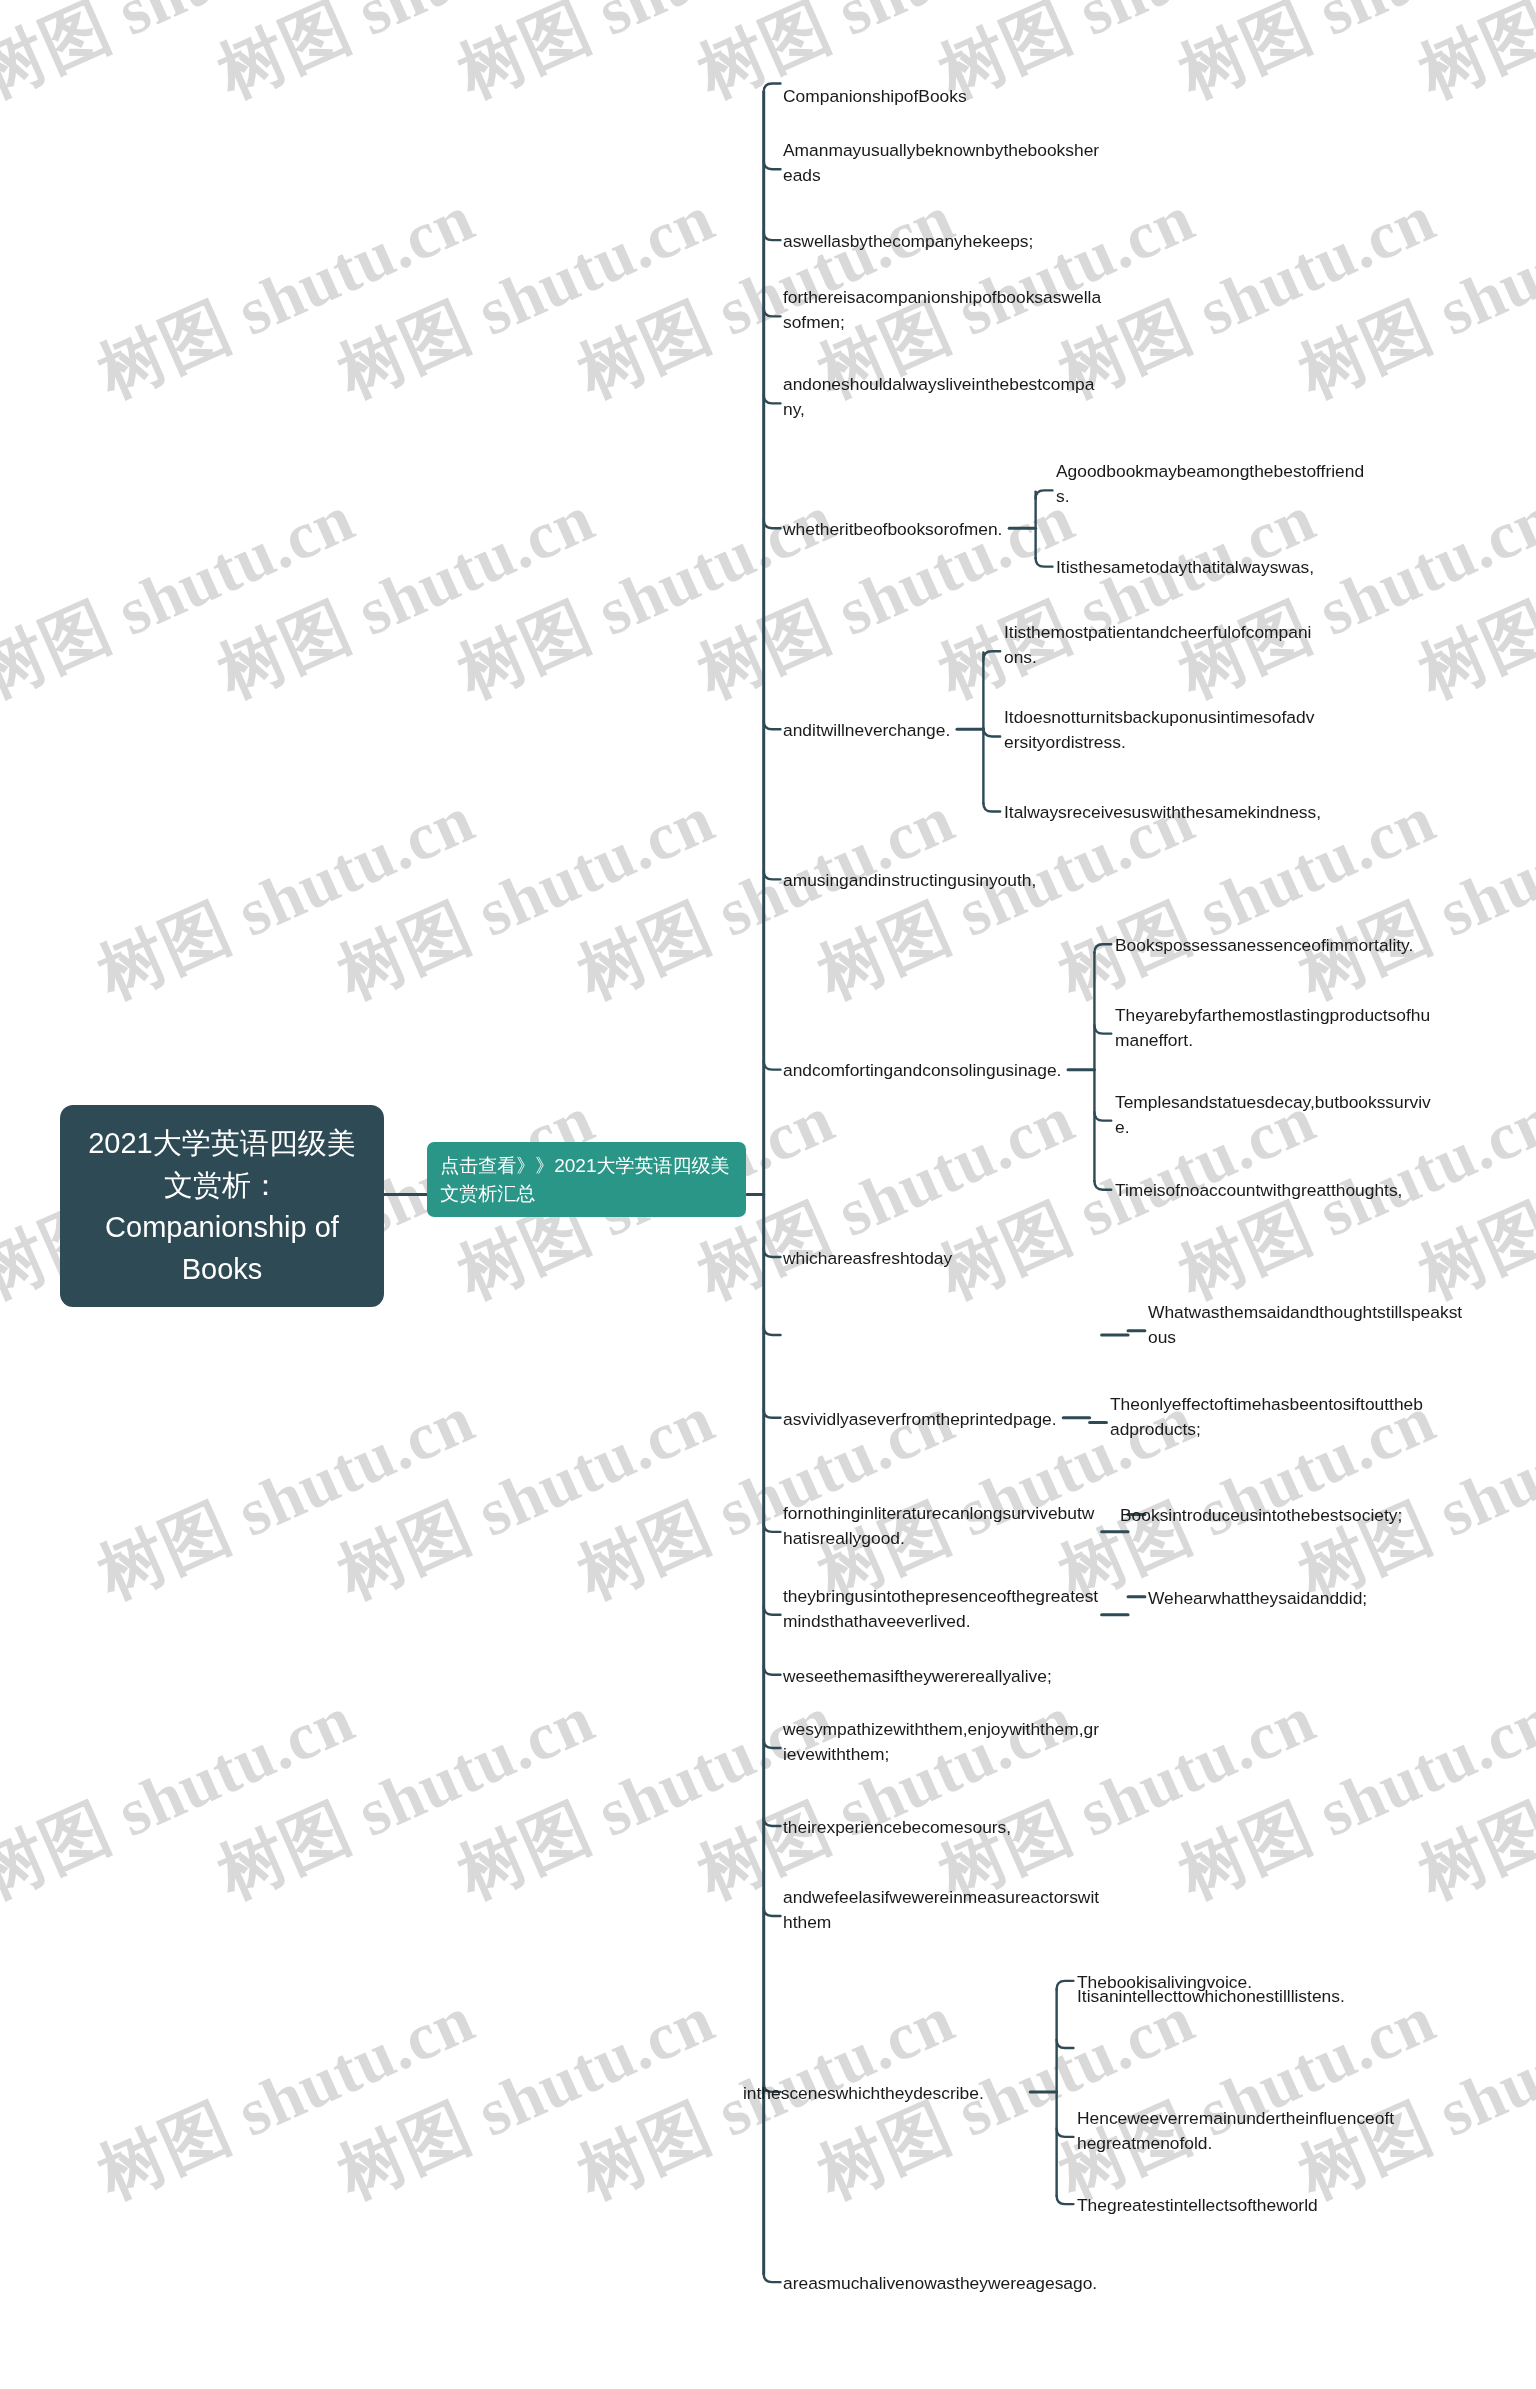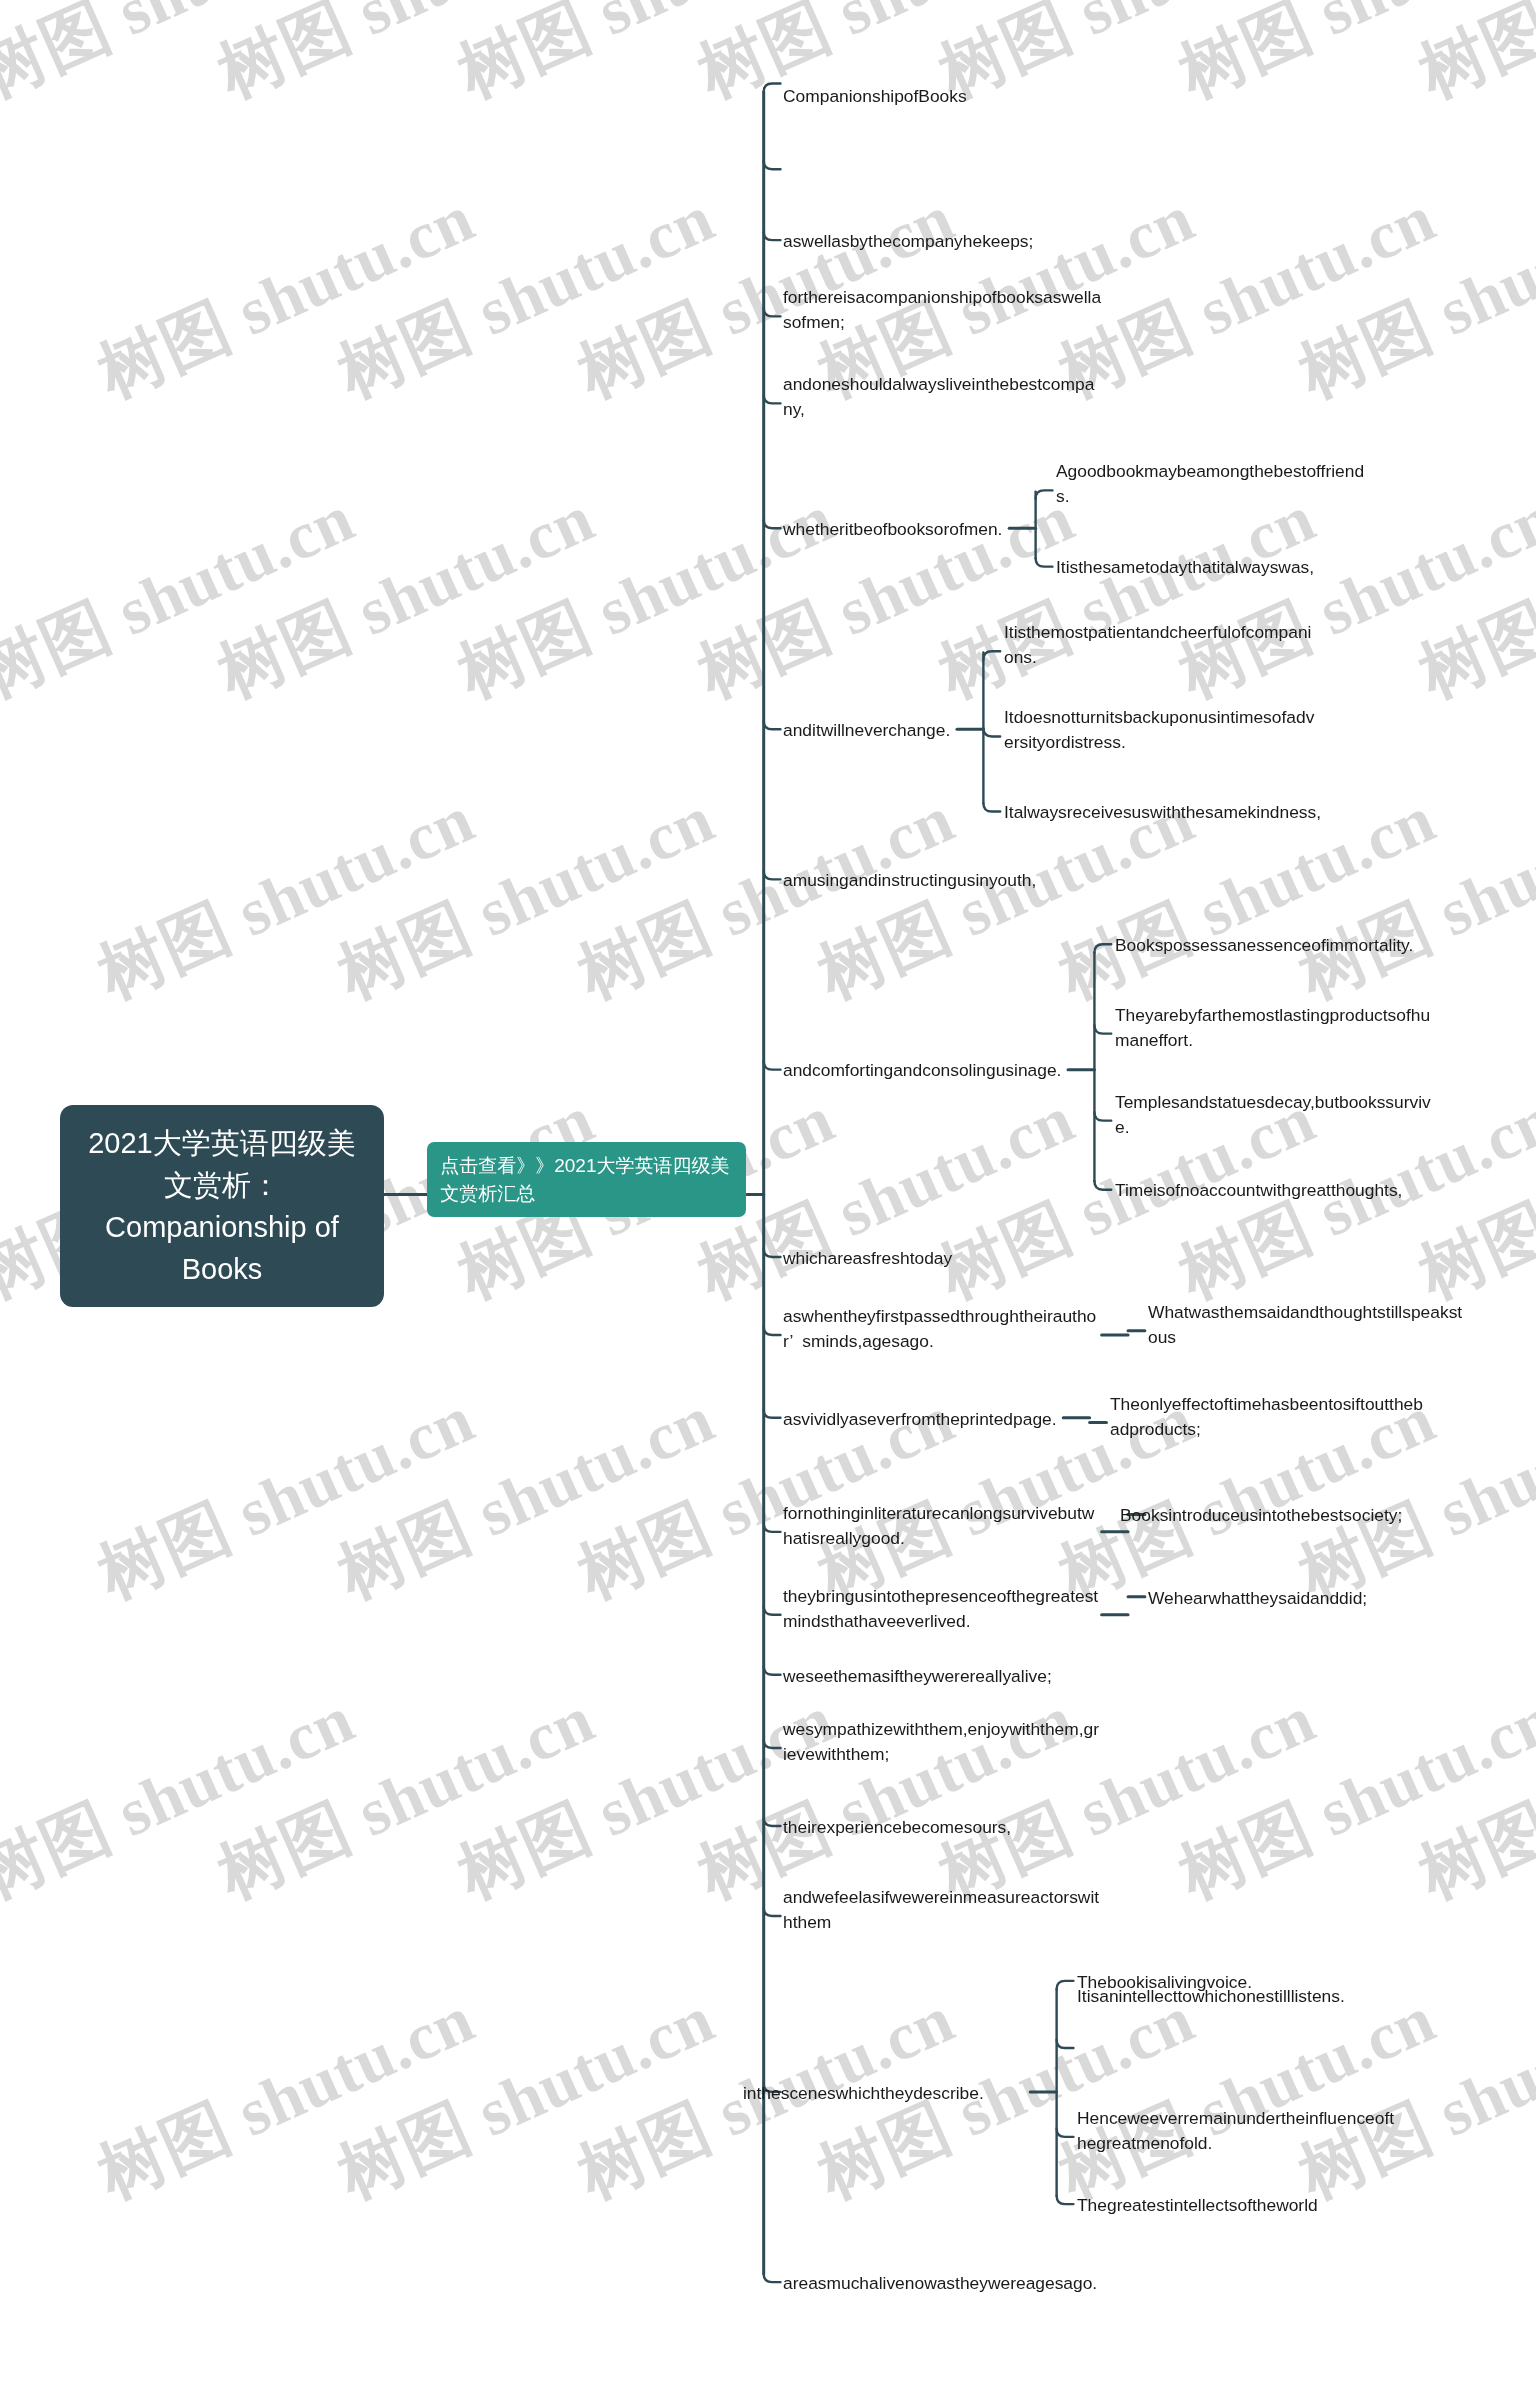--- a/index.html
+++ b/index.html
@@ -207,20 +207,22 @@
 
   <div class="root-node">
     <span>2021大学英语四级美文赏析：Companionship of Books</span>
   </div>
 
   <div class="green-node">
     <span>点击查看》》2021大学英语四级美文赏析汇总</span>
   </div>
 
 <div class="leaf l1" style="left: 783px; top: 84px;">CompanionshipofBooks</div>
+    <div class="leaf l1" style="left: 783px; top: 138px;">Amanmayusuallybeknownbythebooksher
+eads</div>
     <div class="leaf l1" style="left: 783px; top: 229px;">aswellasbythecompanyhekeeps;</div>
     <div class="leaf l1" style="left: 783px; top: 285px;">forthereisacompanionshipofbooksaswella
 sofmen;</div>
     <div class="leaf l1" style="left: 783px; top: 372px;">andoneshouldalwaysliveinthebestcompa
 ny,</div>
     <div class="leaf l1" style="left: 783px; top: 517px;">whetheritbeofbooksorofmen.</div>
     <div class="leaf l2" style="left: 1056px; top: 459px; width: 433px;">Agoodbookmaybeamongthebestoffriend
 s.</div>
     <div class="leaf l2" style="left: 1056px; top: 555px; width: 433px;">Itisthesametodaythatitalwayswas,</div>
     <div class="leaf l1" style="left: 783px; top: 718px;">anditwillneverchange.</div>
@@ -231,22 +233,20 @@
     <div class="leaf l2" style="left: 1004px; top: 800px; width: 485px;">Italwaysreceivesuswiththesamekindness,</div>
     <div class="leaf l1" style="left: 783px; top: 868px;">amusingandinstructingusinyouth,</div>
     <div class="leaf l1" style="left: 783px; top: 1058px;">andcomfortingandconsolingusinage.</div>
     <div class="leaf l2" style="left: 1115px; top: 933px; width: 374px;">Bookspossessanessenceofimmortality.</div>
     <div class="leaf l2" style="left: 1115px; top: 1003px; width: 374px;">Theyarebyfarthemostlastingproductsofhu
 maneffort.</div>
     <div class="leaf l2" style="left: 1115px; top: 1090px; width: 374px;">Templesandstatuesdecay,butbookssurviv
 e.</div>
     <div class="leaf l2" style="left: 1115px; top: 1178px; width: 374px;">Timeisofnoaccountwithgreatthoughts,</div>
     <div class="leaf l1" style="left: 783px; top: 1246px;">whichareasfreshtoday</div>
-    <div class="leaf l1" style="left: 783px; top: 1304px;">aswhentheyfirstpassedthroughtheirautho
-r’  sminds,agesago.</div>
     <div class="leaf l2" style="left: 1148px; top: 1300px; width: 340px;">Whatwasthemsaidandthoughtstillspeakst
 ous</div>
     <div class="leaf l1" style="left: 783px; top: 1407px;">asvividlyaseverfromtheprintedpage.</div>
     <div class="leaf l2" style="left: 1110px; top: 1392px; width: 379px;">Theonlyeffectoftimehasbeentosiftouttheb
 adproducts;</div>
     <div class="leaf l1" style="left: 783px; top: 1501px;">fornothinginliteraturecanlongsurvivebutw
 hatisreallygood.</div>
     <div class="leaf l2" style="left: 1120px; top: 1503px; width: 340px;">Booksintroduceusintothebestsociety;</div>
     <div class="leaf l1" style="left: 783px; top: 1584px;">theybringusintothepresenceofthegreatest
 mindsthathaveeverlived.</div>

